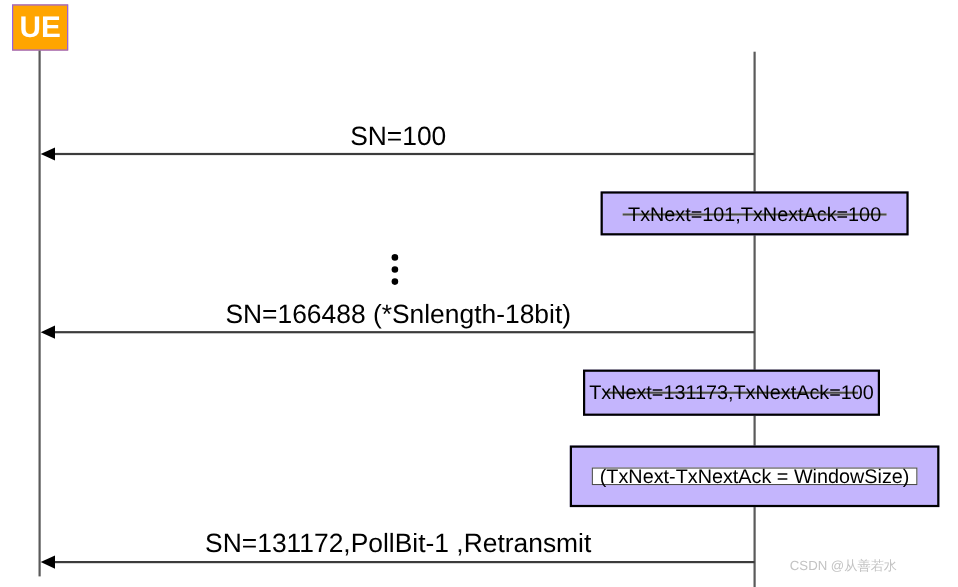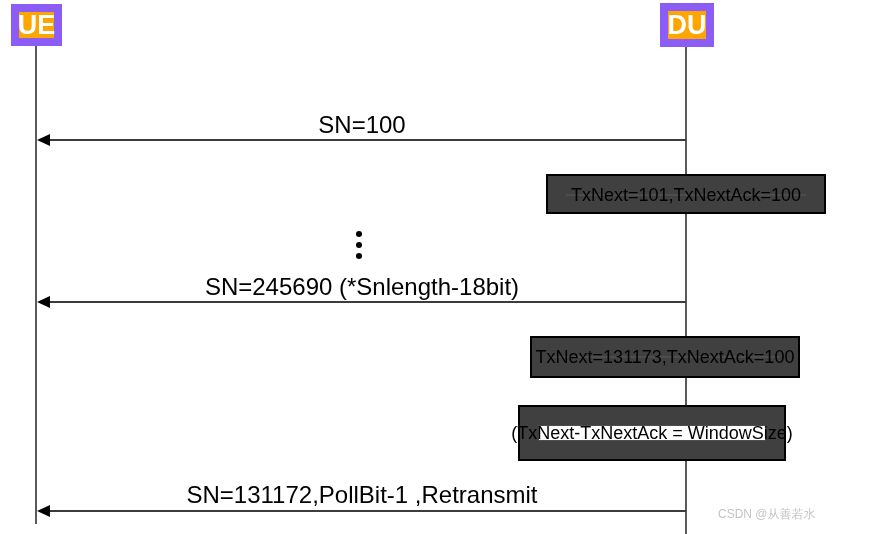--- a/index.html
+++ b/index.html
@@ -2,21 +2,21 @@
 <html><head>
 <meta charset="utf-8">
 <style>
   html,body{margin:0;padding:0;background:#ffffff;}
   .stage{
     position:relative;width:871px;height:534px;background:#ffffff;overflow:hidden;
     font-family:"Liberation Sans", sans-serif;color:#000;
   }
   
   .actor{
-    position:absolute;background:#FFA500;border:8px solid #8b5cf6;
+    position:absolute;background:#FFA500;border:1px solid #8b5cf6;
     display:flex;align-items:center;justify-content:center;
     color:#fff;font-weight:bold;font-size:27px;box-sizing:border-box;
   }
   .actor.ue{left:11px;top:4px;width:51px;height:42px;}
   .actor.du{left:660px;top:3px;width:54px;height:44px;}
   
   .lifeline{position:absolute;width:2px;background:#5a5a5a;}
   .lifeline.ue{left:35px;top:46px;height:478px;}
   .lifeline.du{left:685px;top:47px;height:487px;}
   
@@ -28,50 +28,47 @@
   }
   .msg-label{
     position:absolute;left:38px;width:648px;text-align:center;
     font-size:24px;line-height:22px;white-space:nowrap;
   }
   .m1 .msg-line{top:139px;} .m1 .msg-head{top:134px;} .m1 .msg-label{top:114px;}
   .m2 .msg-line{top:301px;} .m2 .msg-head{top:296px;} .m2 .msg-label{top:276px;}
   .m3 .msg-line{top:510px;} .m3 .msg-head{top:505px;} .m3 .msg-label{top:484px;}
   
   .note{
-    position:absolute;background:#404040;border:2px solid #000;padding:18px;
+    position:absolute;background:#c4b5fd;border:2px solid #000;padding:18px;
     box-sizing:border-box;z-index:5;
   }
   .note-inner{
     width:100%;height:100%;border:1px solid #4d4d4d;box-sizing:border-box;
     display:flex;flex-direction:column;align-items:center;justify-content:center;
     font-size:18px;line-height:23px;white-space:nowrap;background:#fff;
   }
   .note1{left:546px;top:174px;width:280px;height:40px;}
   .note2{left:530px;top:336px;width:270px;height:42px;}
-  .note3{left:518px;top:405px;width:268px;height:56px;}
+  .note3{left:518px;top:405px;width:336px;height:56px;}
   
   .vdots{position:absolute;left:356px;top:231px;display:flex;flex-direction:column;gap:5px;}
   .vdots span{width:6px;height:6px;border-radius:50%;background:#000;display:block;}
   
   .watermark{
     position:absolute;left:718px;top:506px;width:150px;
     color:#c3c3c3;font-size:12px;white-space:nowrap;
   }
 </style>
 </head>
 <body>
 
 <div class="stage">
 
   <div class="actor ue">
     <span>UE</span>
-  </div>
-  <div class="actor du">
-    <span>DU</span>
   </div>
 
   <div class="lifeline ue"></div>
   <div class="lifeline du"></div>
 
   <div class="m1">
     <div class="msg-label">SN=100</div>
     <div class="msg-line"></div>
     <div class="msg-head"></div>
   </div>
@@ -82,21 +79,21 @@
     </div>
   </div>
 
   <div class="vdots">
     <span></span>
       <span></span>
       <span></span>
   </div>
 
   <div class="m2">
-    <div class="msg-label">SN=245690 (*Snlength-18bit)</div>
+    <div class="msg-label">SN=166488 (*Snlength-18bit)</div>
     <div class="msg-line"></div>
     <div class="msg-head"></div>
   </div>
 
   <div class="note note2">
     <div class="note-inner">
       <span>TxNext=131173,TxNextAck=100</span>
     </div>
   </div>
 

